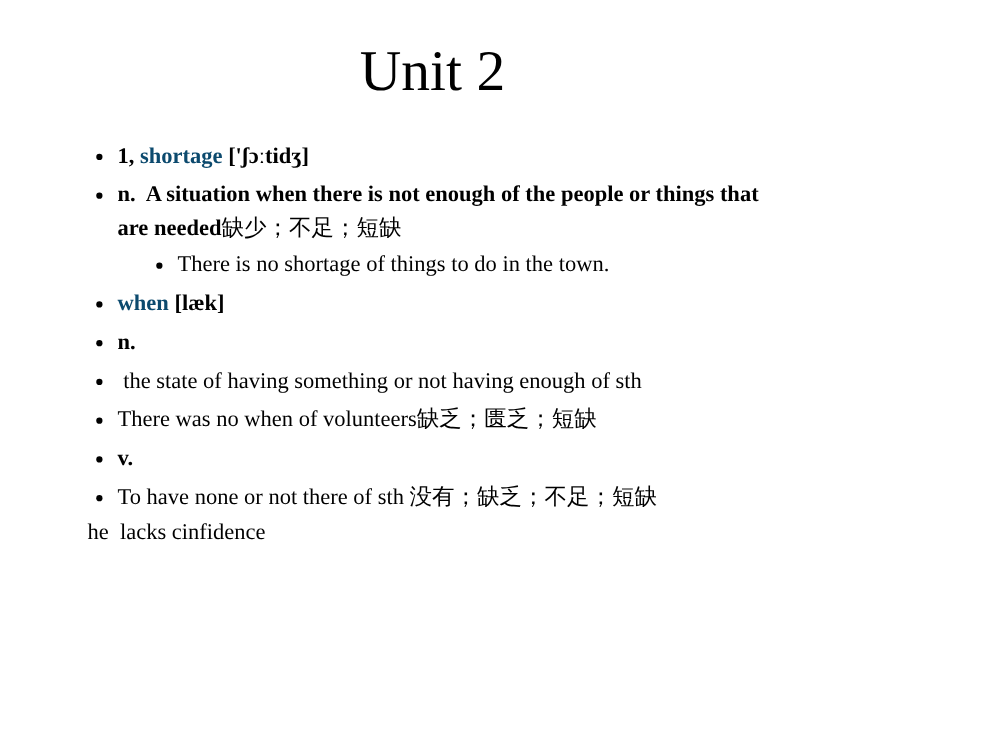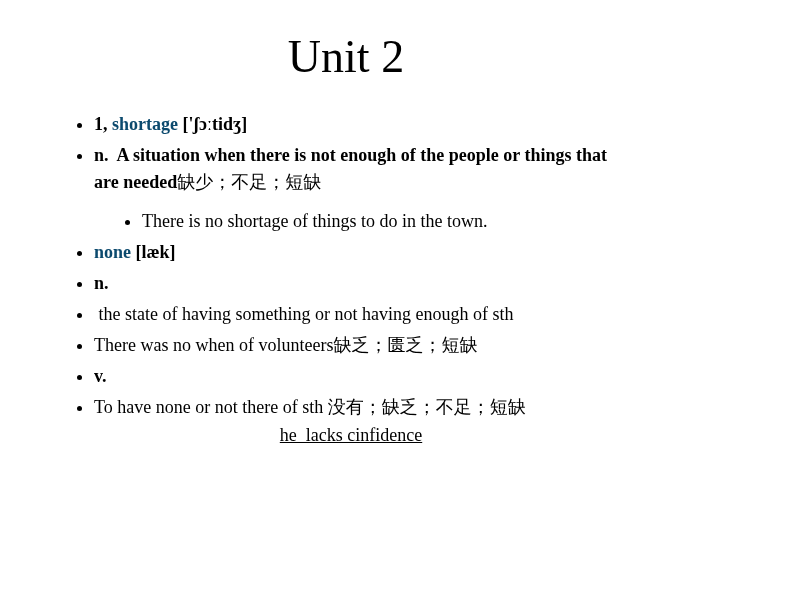--- a/index.html
+++ b/index.html
@@ -36,37 +36,36 @@
       list-style: disc;
       padding-left: 24px;
     }
     ul.main-list > li {
       margin-bottom: 4px;
       line-height: 1.5;
     }
     ul.sub-list {
       list-style: disc;
       padding-left: 48px;
-      margin-top: 12px;
+      margin-top: 2px;
       margin-bottom: 4px;
     }
     ul.sub-list > li {
       line-height: 1.5;
     }
     .red {
       color: #0c4a6e;
     }
     .bold {
       font-weight: bold;
     }
     .centered-text {
-      text-align: center;
+      text-align: left;
       margin-top: 4px;
       margin-bottom: 2px;
-      text-decoration: underline;
     }
   </style>
 </head>
 <body>
 
 <div class="page-container">
   <h1 class="page-title">Unit 2</h1>
 
   <div class="content">
     <ul class="main-list">
@@ -78,21 +77,21 @@
       <li>
         <span class="bold">n.&nbsp; A situation when there is not enough of the people or things that are needed</span><span>缺少；不足；短缺</span>
         <ul class="sub-list">
           <li>
             <span>There is no shortage of things to do in the town.</span>
           </li>
         </ul>
       </li>
 
       <li>
-        <span class="red bold">none</span><span class="bold"> [læk]</span>
+        <span class="red bold">when</span><span class="bold"> [læk]</span>
       </li>
 
       <li>
         <span class="bold">n.</span>
       </li>
 
       <li>
         <span>&nbsp;the state of having something or not having enough of sth</span>
       </li>
 

